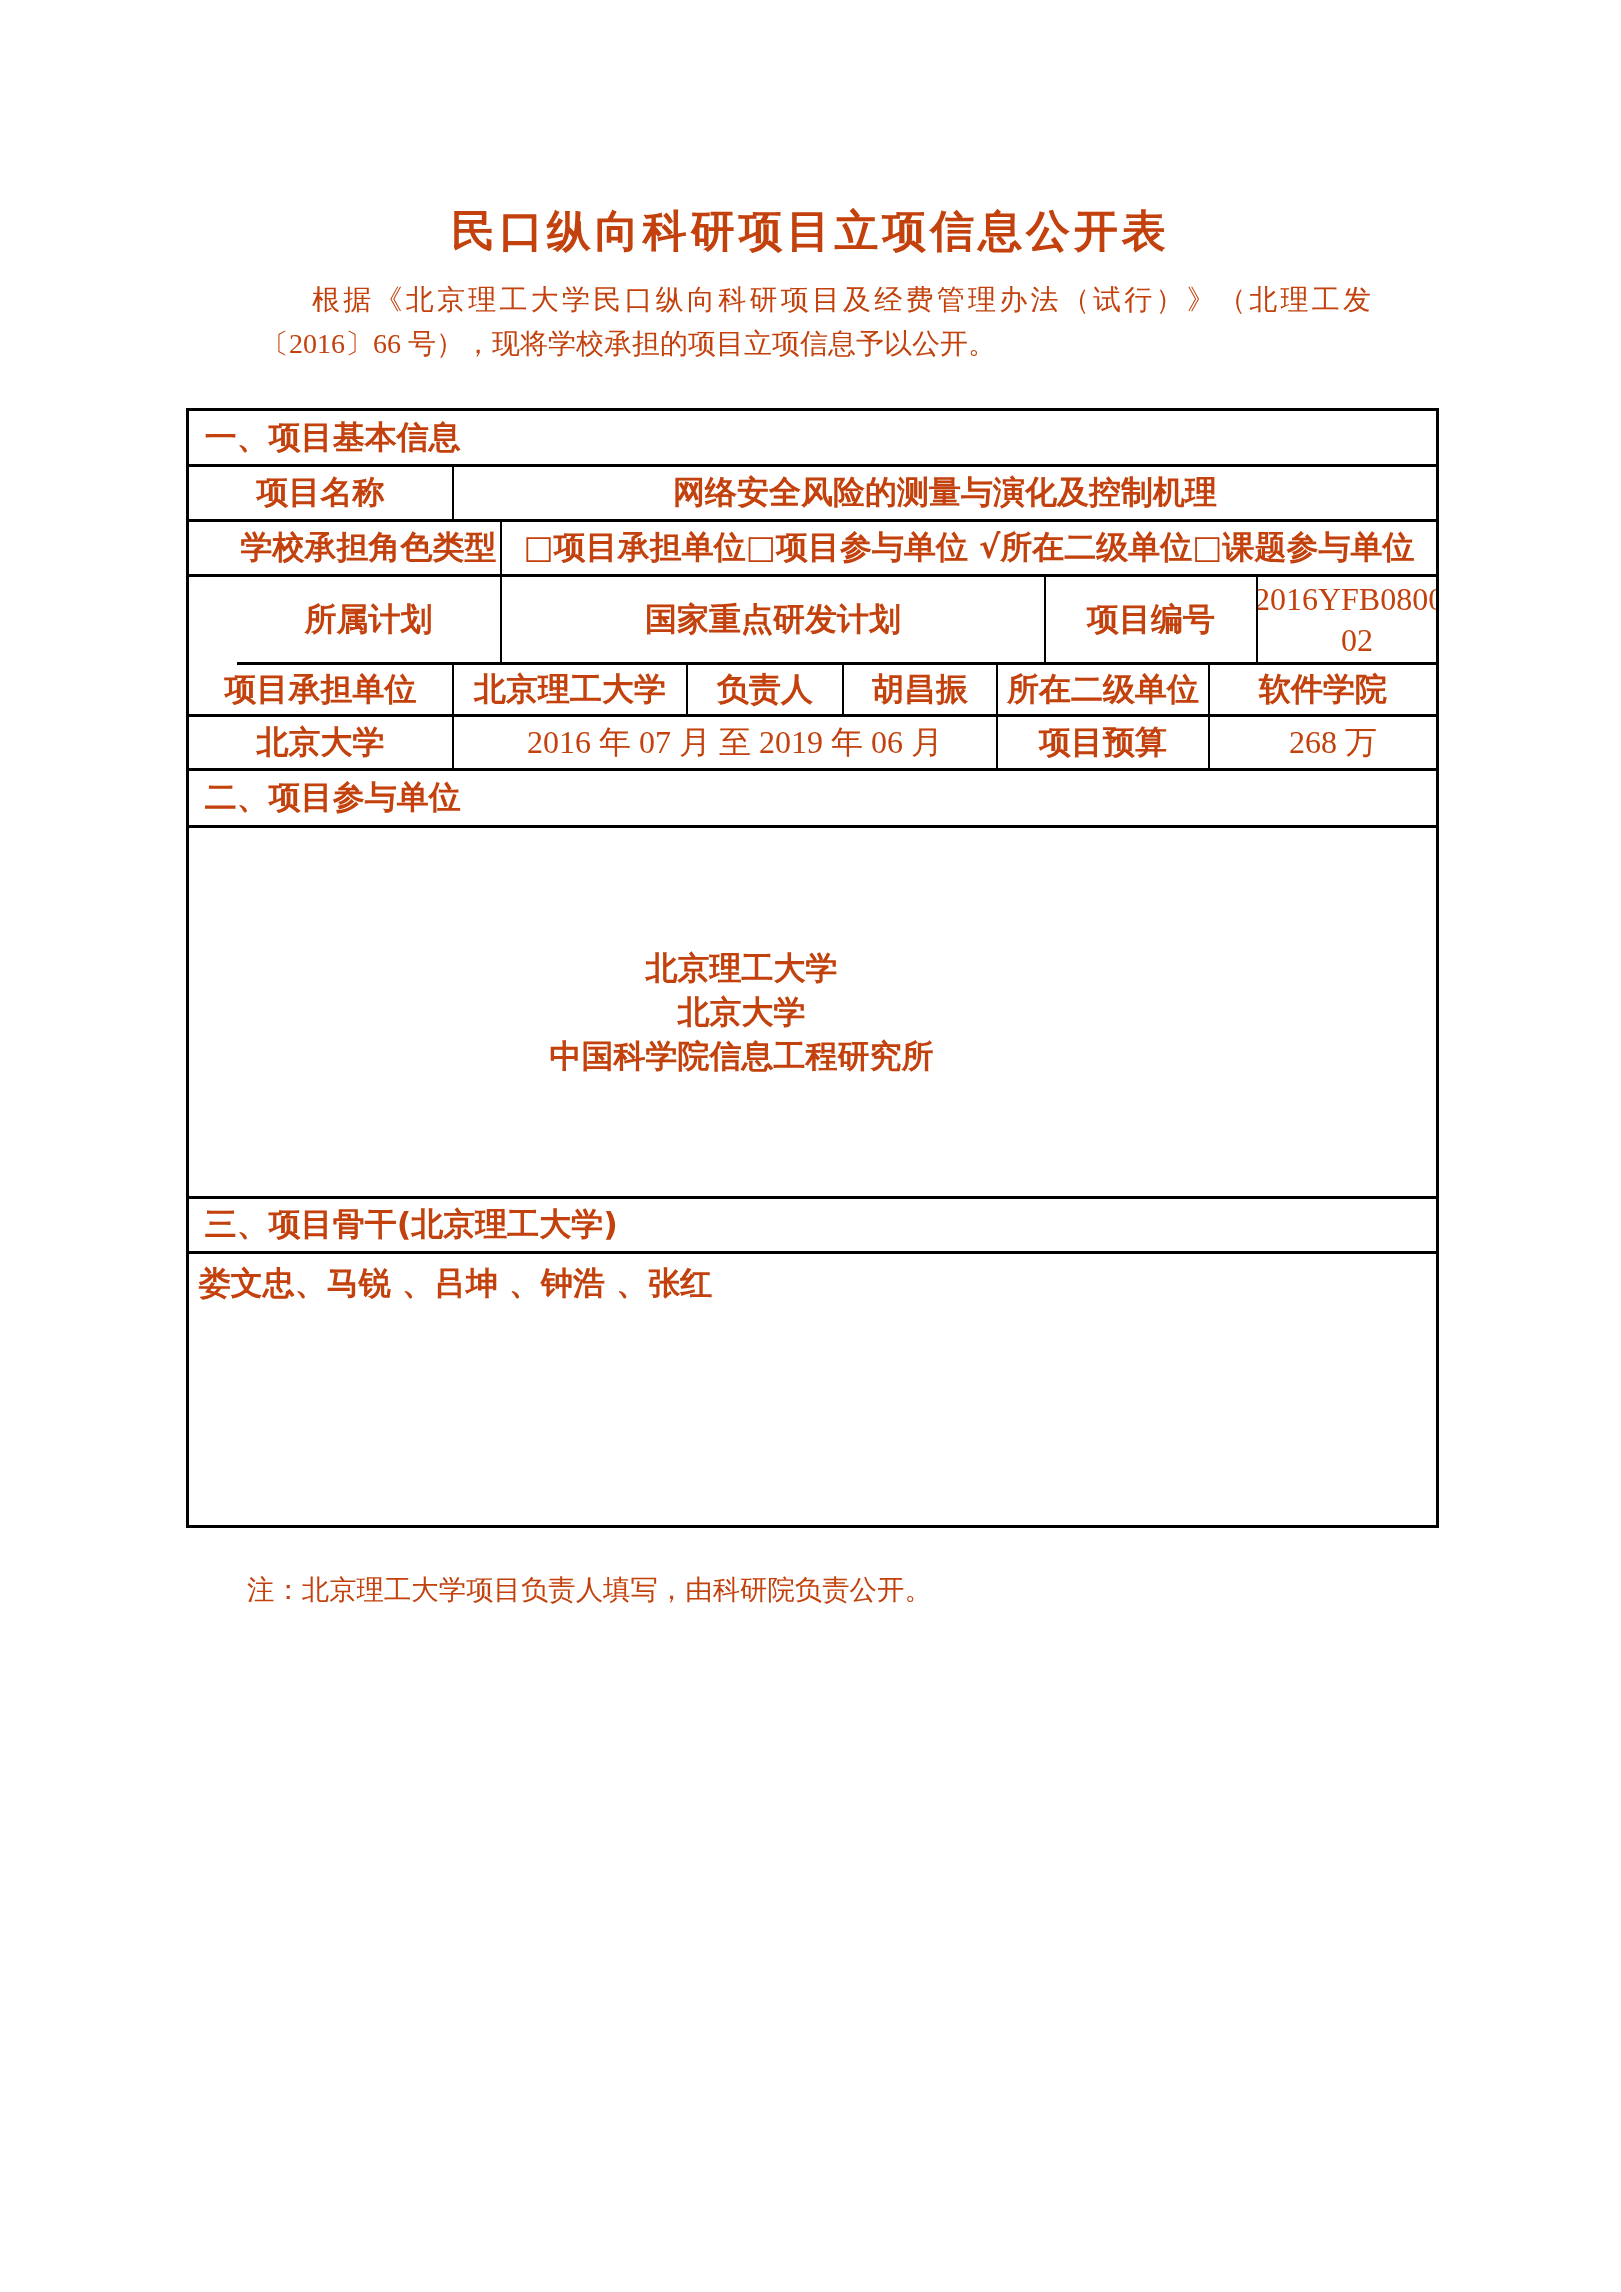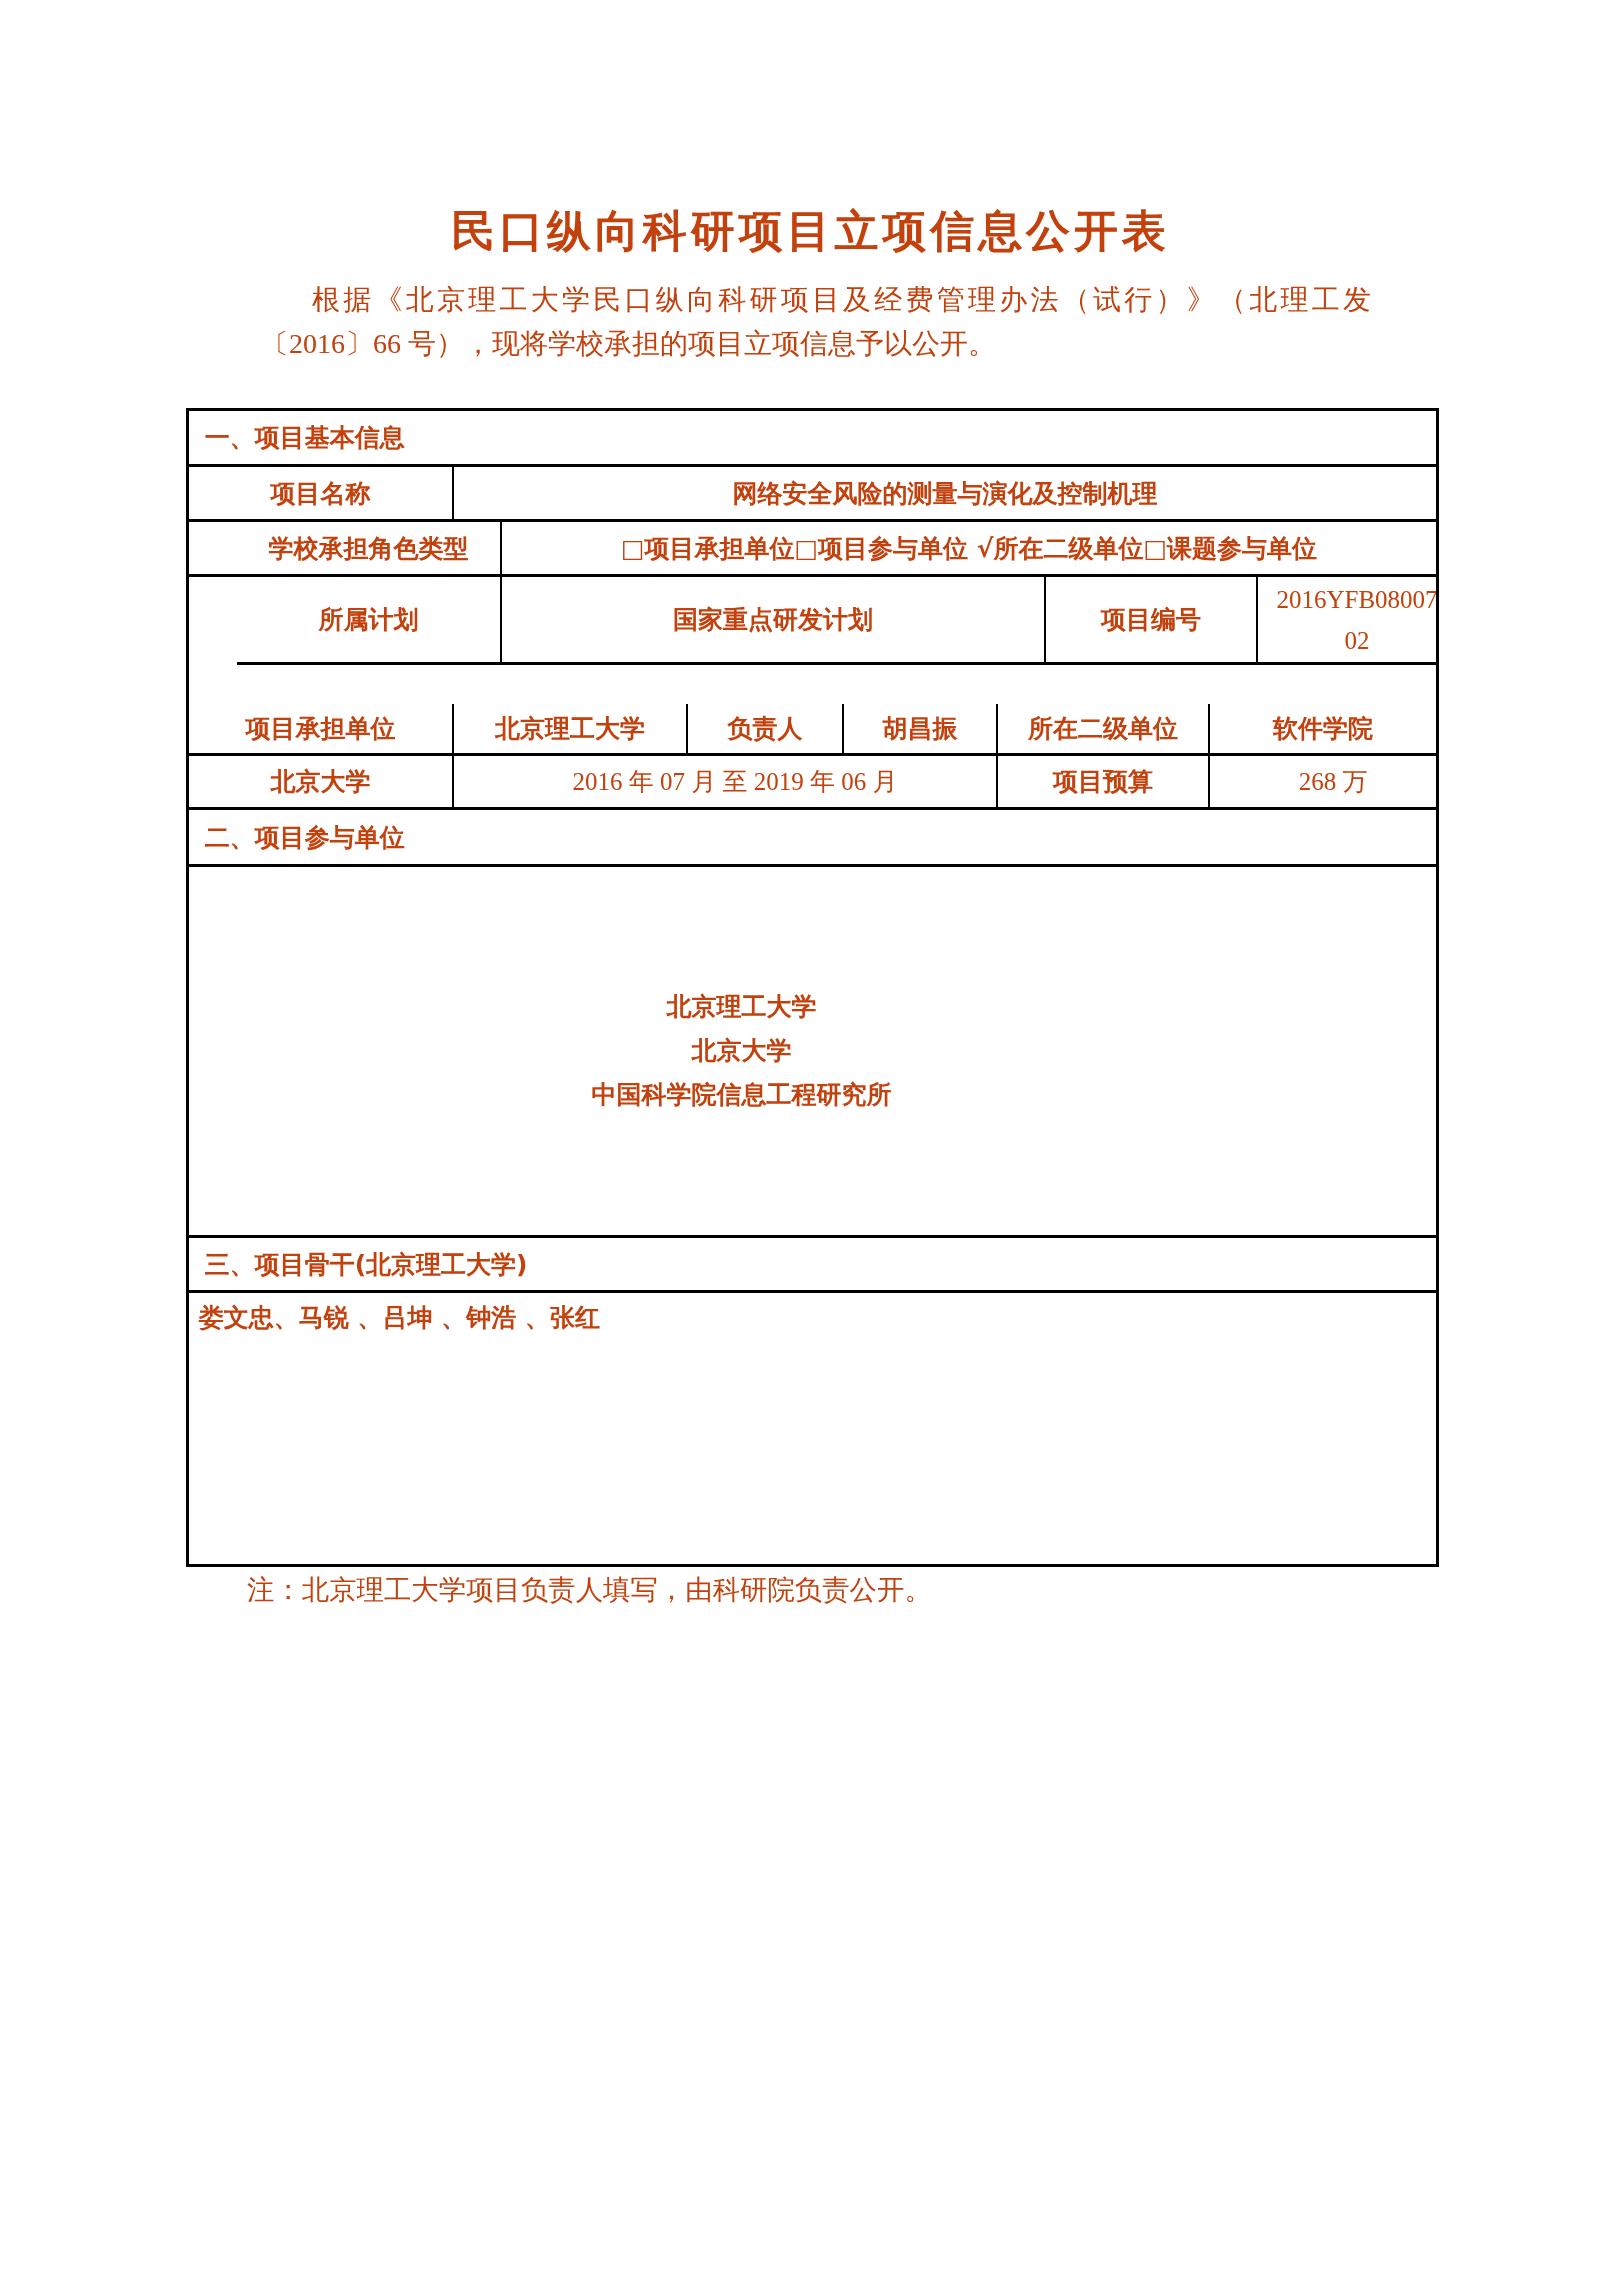--- a/index.html
+++ b/index.html
@@ -40,21 +40,21 @@
   }
 
   
   .form-table {
     position: absolute;
     top: 408px;
     left: 186px;
     width: 1253px;
     box-sizing: border-box;
     border: 3.9px solid #000;
-    font-size: 25px;
+    font-size: 32px;
     font-weight: bold;
   }
   .row {
     display: flex;
     box-sizing: border-box;
     border-bottom: 3.9px solid #000;
   }
   .row:last-child { border-bottom: none; }
   .cell {
     box-sizing: border-box;
@@ -65,21 +65,21 @@
     text-align: center;
     overflow: hidden;
   }
   .cell:last-child { border-right: none; }
 
   
   .r-sec1   { height: 56px; }
   .r-name   { height: 55px; }
   .r-role   { height: 55px; padding-left: 48px; }
   .r-plan   { height: 88px; margin-left: 48px; }
-  .r-unit   { height: 52px; margin-top: 39px; }
+  .r-unit   { height: 52px; }
   .r-time   { height: 54px; }
   .r-sec2   { height: 57px; }
   .r-participants { height: 371px; }
   .r-sec3   { height: 55px; }
   .r-members { height: 271px; }
 
   
   .w-a   { width: 265px; flex: none; }
   .w-b   { width: 544px; flex: none; }
   .w-c   { width: 212px; flex: none; }

